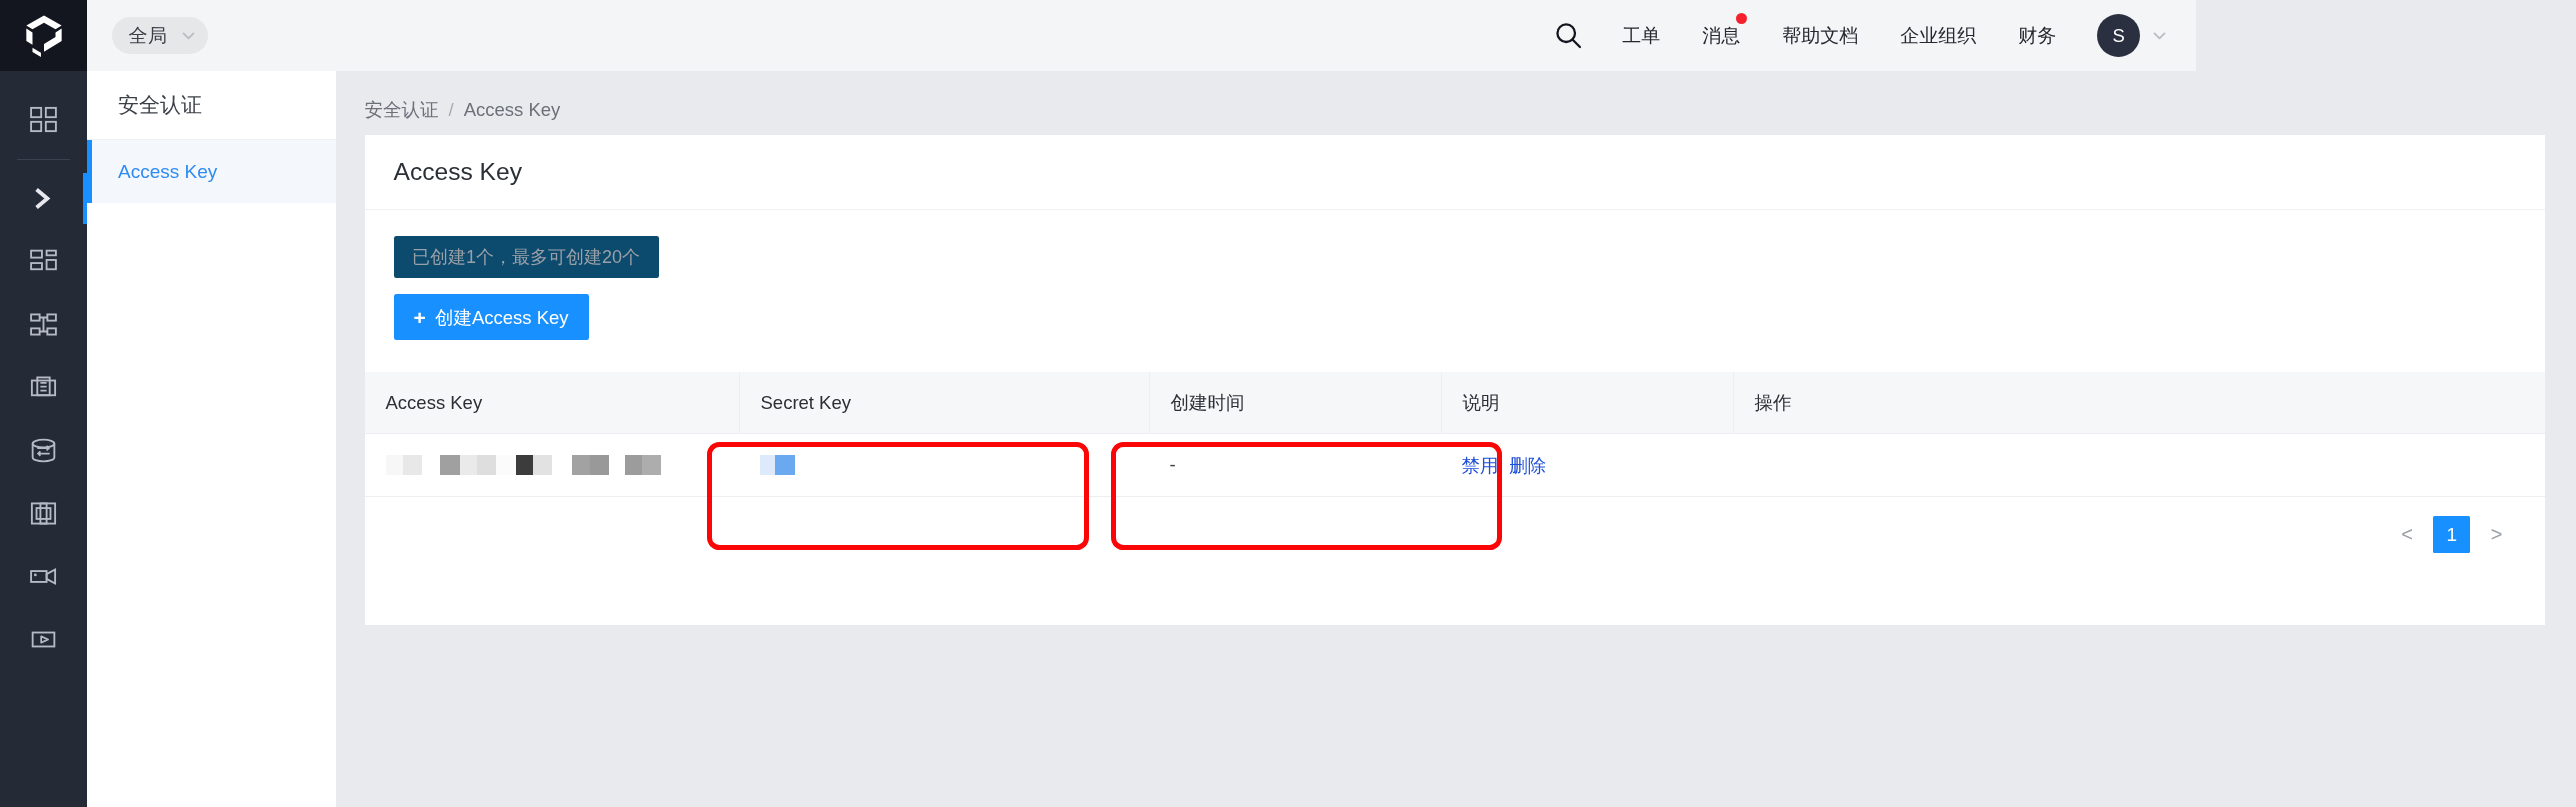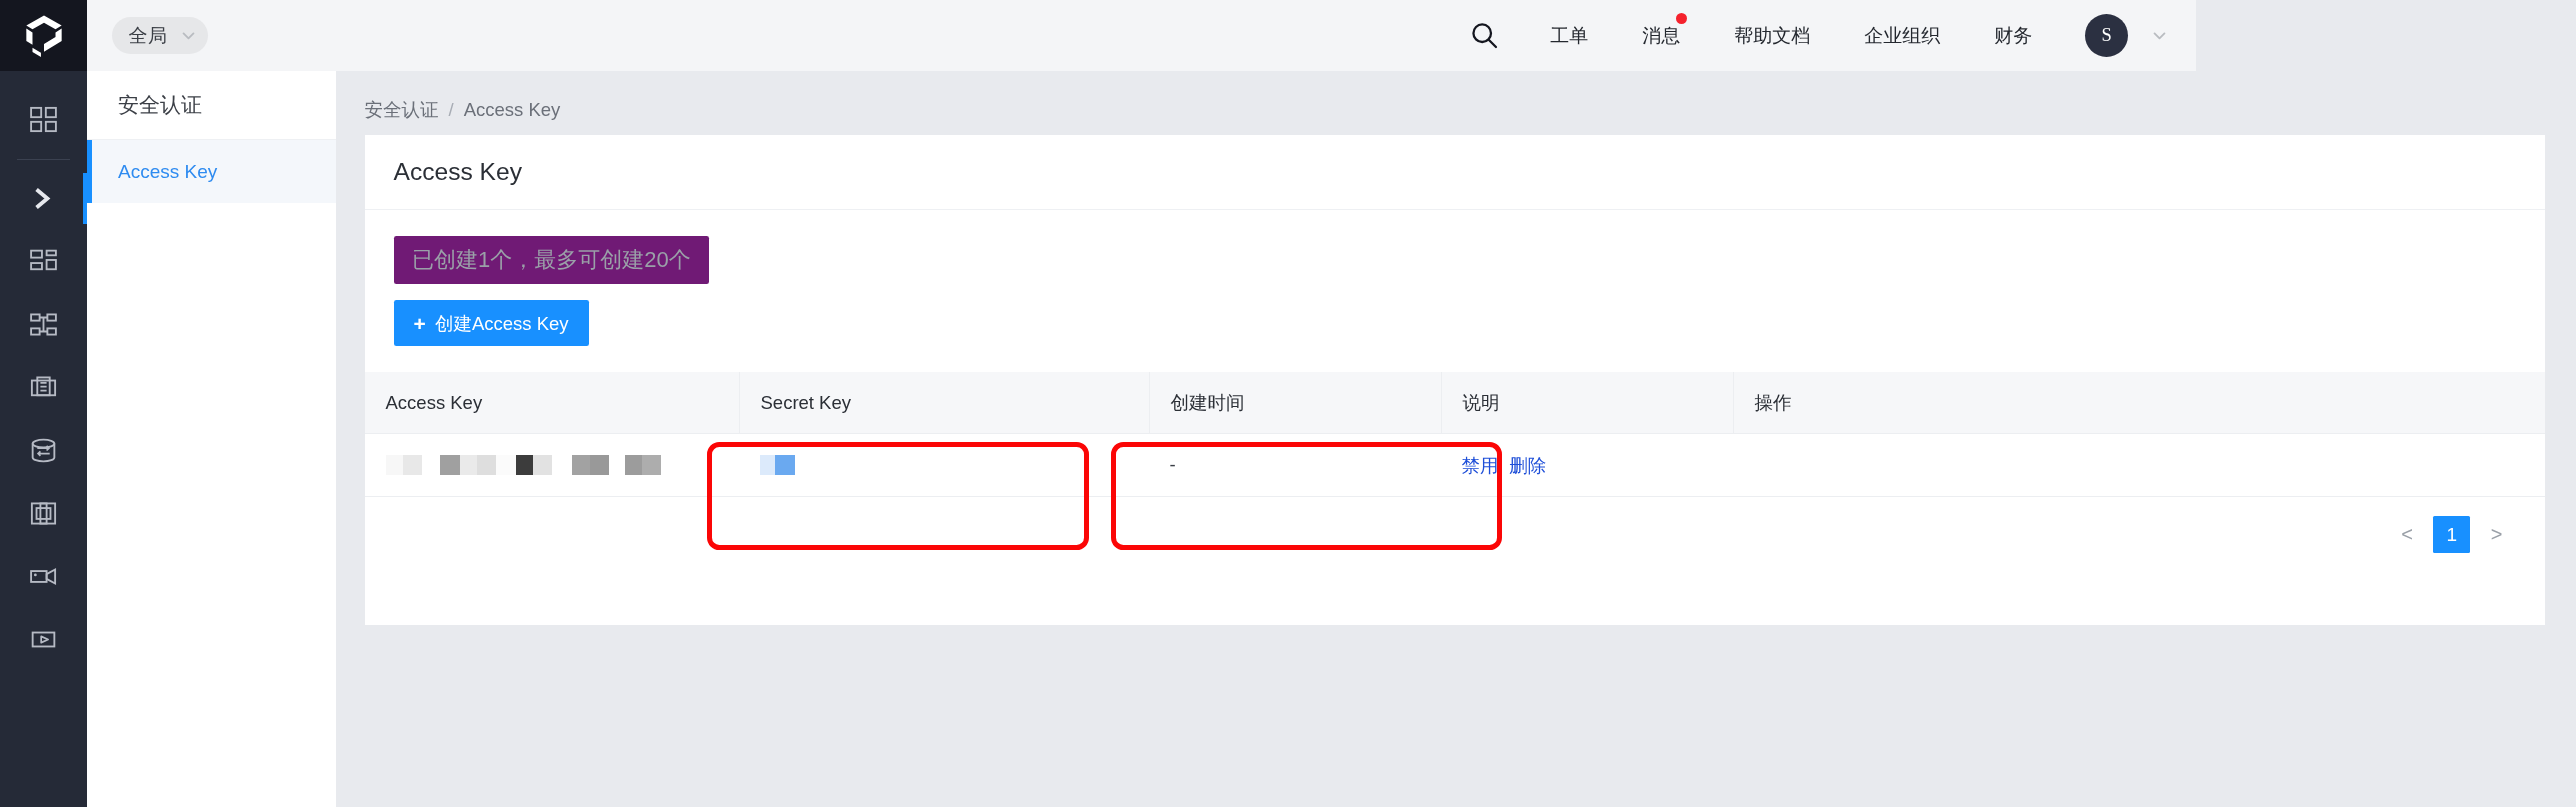--- a/index.html
+++ b/index.html
@@ -7,36 +7,36 @@
     width: 2576px; height: 807px;
     font-family: "Liberation Sans", "DejaVu Sans", sans-serif;
     background: #e8eaee;
     overflow: hidden;
   }
   .app { position: relative; width: 2576px; height: 807px; }
 
   
   .topbar {
     position: absolute; left: 0; top: 0; width: 2196px; height: 71px;
-    background: #f4f5f7; display: flex; align-items: center; font-family: Liberation Serif, serif;
+    background: #f4f5f7; display: flex; align-items: center;
   }
   .logo-box {
     width: 87px; height: 71px; background: #14161f;
     display: flex; align-items: center; justify-content: center; flex: none;
   }
   .logo-glyph { width: 40px; height: 43px; }
   .scope-select {
     margin-left: 24.6px; height: 37px; padding: 0 10.8px 0 17px;
     background: #e6e7e9; border-radius: 18.5px;
     display: flex; align-items: center; gap: 12.3px; cursor: pointer;
   }
   .scope-label { font-size: 19px; color: #3b3f46; letter-spacing: 0.4px; }
   .chev-down { width: 17px; height: 17px; }
   .topbar-spacer { flex: 1 1 auto; }
-  .top-right { display: flex; align-items: center; gap: 12px; padding-right: 28px; }
+  .top-right { display: flex; align-items: center; gap: 0; padding-right: 28px; }
   .search-btn { width: 66px; display: flex; align-items:center; justify-content:center; cursor:pointer; }
   .top-link {
     position: relative; font-size: 19px; color: #24282f;
     padding: 0 21px; cursor: pointer; white-space: nowrap;
   }
   .badge-dot {
     position: absolute; top: -10px; right: 14px;
     width: 11.5px; height: 11.5px; border-radius: 50%; background: #f5222d;
   }
   .avatar {
@@ -99,21 +99,21 @@
     width: 2180px; height: 490px; background: #ffffff;
   }
   .card-head {
     height: 75px; display: flex; align-items: center; padding-left: 29px;
     border-bottom: 0.8px solid #eef0f3;
   }
   .card-title { font-size: 24.6px; color: #2b2f36; }
 
   .quota-chip {
     margin: 26px 0 0 29px; display: inline-block;
-    background: #701a75; color: #9aa0a8; font-size: 22px;
+    background: #0c4a6e; color: #9aa0a8; font-size: 18px;
     padding: 9.2px 18.5px; border-radius: 2.3px;
   }
   .create-btn {
     margin: 15.4px 0 0 29px; display: inline-flex; align-items: center; gap: 9.2px;
     background: #1890ff; color: #fff; font-size: 18.5px;
     padding: 10.8px 20px; border: none; border-radius: 2.3px; cursor: pointer;
     font-family: inherit;
   }
   .plus-icon { font-size: 21px; line-height: 1; font-weight: 700; }
 

